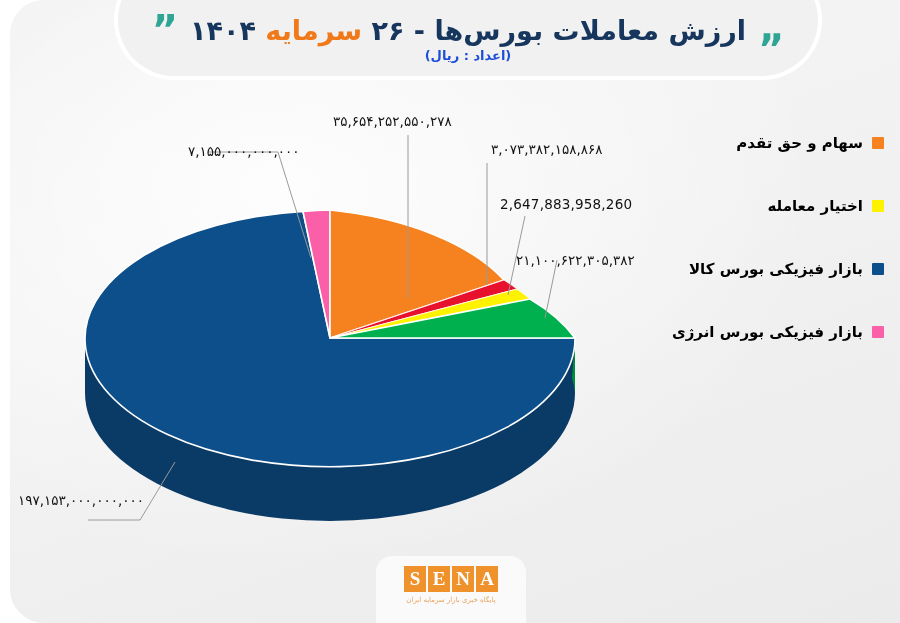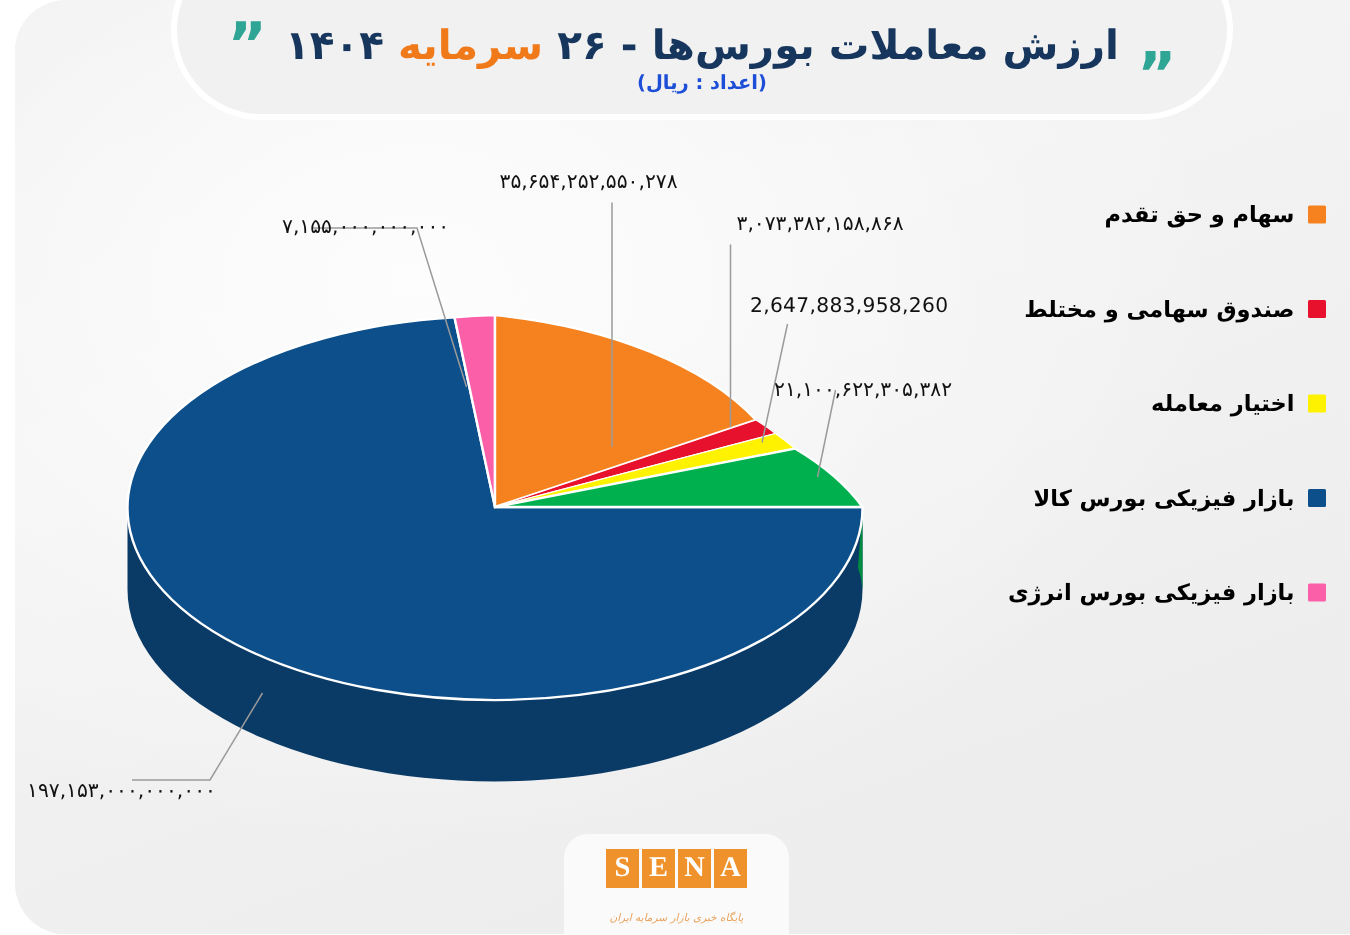--- a/index.html
+++ b/index.html
@@ -171,26 +171,25 @@
     height: 26px;
     line-height: 26px;
     background: #F0922B;
     color: #ffffff;
     font-size: 19px;
     font-weight: bold;
     font-family: "Liberation Serif", serif;
     text-align: center;
   }
   .logo-sub {
-    margin-top: 16px;
+    margin-top: 4px;
     font-size: 7px;
     color: #E8A25C;
     direction: rtl;
     letter-spacing: 0.4px;
-    font-style: italic;
   }
 </style>
 </head>
 <body>
 
 <div id="stage">
 
   <div class="card">
     <div class="card-inner-glow"></div>
   </div>
@@ -202,24 +201,20 @@
     <span class="title-text"><span>ارزش معاملات بورس‌ها - ۲۶ </span><span class="hl">سرمایه</span><span> ۱۴۰۴</span></span>
     <span class="quote">”</span>
   </div>
 
   <div class="subtitle">(اعداد : ریال)</div>
 
   <div class="legend">
     <div class="legend-item">
       <span class="legend-swatch" style="background:#F5821F"></span>
       <span class="legend-label">سهام و حق تقدم</span>
-    </div>
-    <div class="legend-item">
-      <span class="legend-swatch" style="background:#E8112D"></span>
-      <span class="legend-label">صندوق سهامی و مختلط</span>
     </div>
     <div class="legend-item">
       <span class="legend-swatch" style="background:#FFF200"></span>
       <span class="legend-label">اختیار معامله</span>
     </div>
     <div class="legend-item">
       <span class="legend-swatch" style="background:#0D4F8B"></span>
       <span class="legend-label">بازار فیزیکی بورس کالا</span>
     </div>
     <div class="legend-item">
@@ -270,21 +265,21 @@
         <polyline points="88,430 140,430 175,372"></polyline>
       </g>
     </svg>
   </div>
 
   <div class="vlabel" style="left:333px; top:113px;">۳۵,۶۵۴,۲۵۲,۵۵۰,۲۷۸</div>
   <div class="vlabel" style="left:456px; top:141px;margin-left:35px;">۳,۰۷۳,۳۸۲,۱۵۸,۸۶۸</div>
   <div class="vlabel" style="left:500px; top:196px;">2,647,883,958,260</div>
   <div class="vlabel" style="left:516px; top:236px;margin-top:16px;">۲۱,۱۰۰,۶۲۲,۳۰۵,۳۸۲</div>
   <div class="vlabel" style="left:188px; top:143px;">۷,۱۵۵,۰۰۰,۰۰۰,۰۰۰</div>
-  <div class="vlabel" style="left:18px; top:519px;">۱۹۷,۱۵۳,۰۰۰,۰۰۰,۰۰۰</div>
+  <div class="vlabel" style="left:18px; top:492px;">۱۹۷,۱۵۳,۰۰۰,۰۰۰,۰۰۰</div>
 
   <div class="logo-plate"></div>
   <div class="logo">
     <div class="logo-letters">
       <span>S</span>
       <span>E</span>
       <span>N</span>
       <span>A</span>
     </div>
     <div class="logo-sub">پایگاه خبری بازار سرمایه ایران</div>

